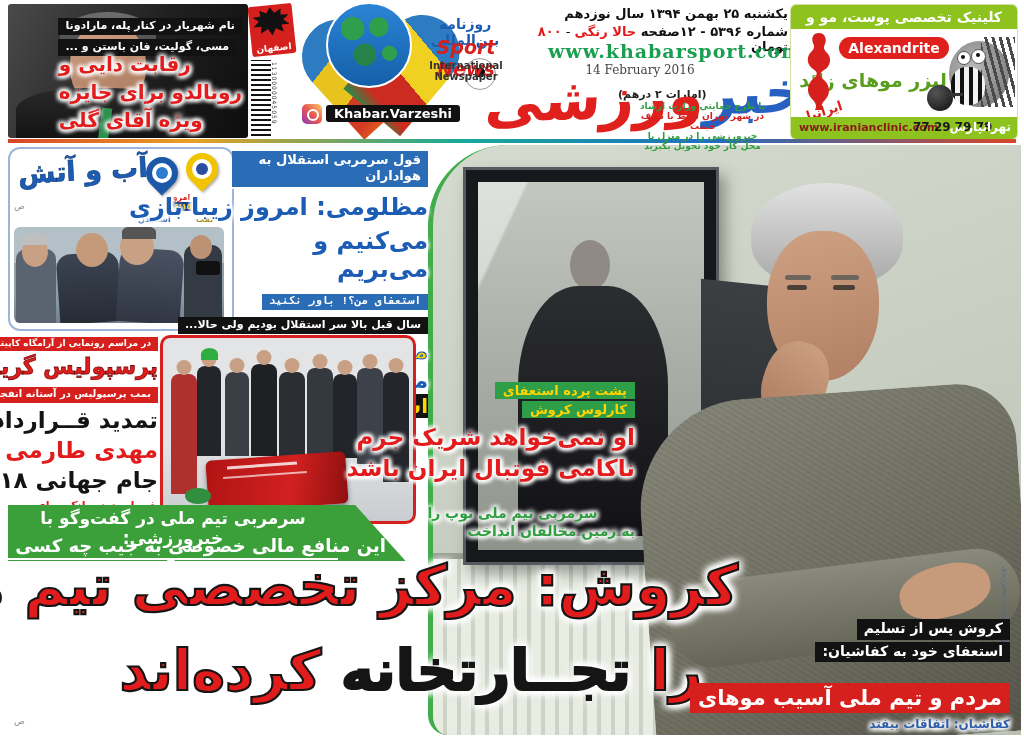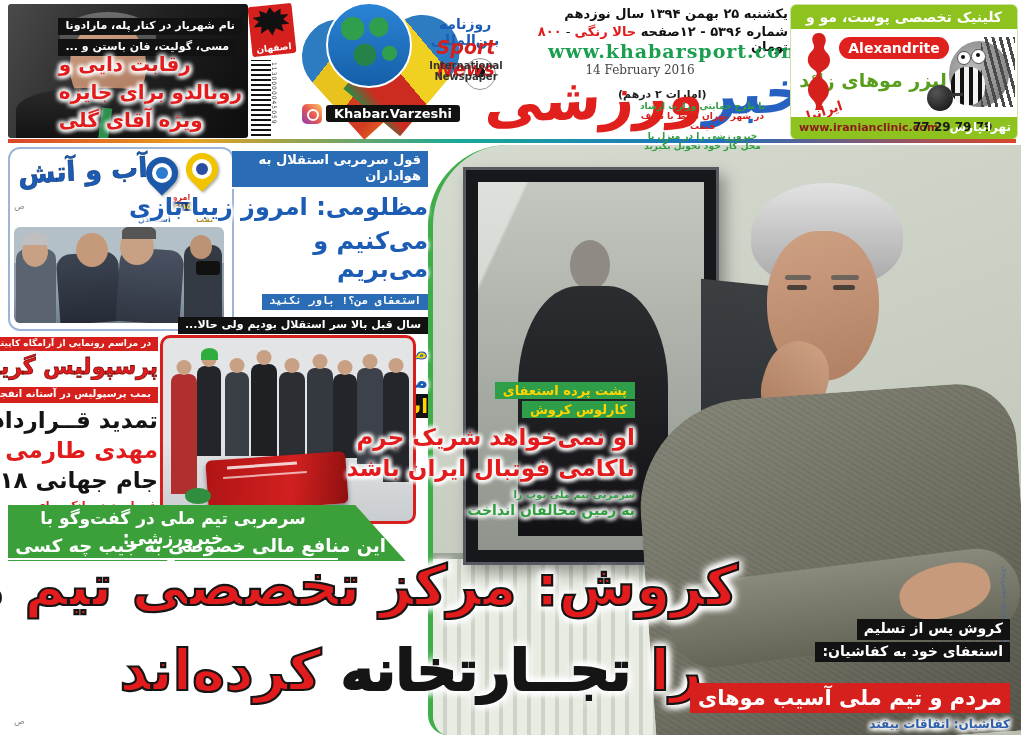--- a/index.html
+++ b/index.html
@@ -253,21 +253,21 @@
     <div class="abs" style="left:64px;top:126px;width:70px;height:3px;background:rgba(255,255,255,.8);transform:rotate(-4deg);"></div>
     <div class="abs" style="left:60px;top:136px;width:84px;height:2px;background:rgba(255,255,255,.65);transform:rotate(-4deg);"></div>
     <div class="abs" style="left:22px;top:150px;width:26px;height:16px;border-radius:50%;background:#2f8f3f;"></div>
   </div>
 
   <div class="abs rtl" style="left:390px;top:380px;width:245px;text-align:right;z-index:6;">
     <span style="display:inline-block;background:#2e9e49;color:#ffd400;font-weight:bold;font-size:13px;padding:1px 8px;">پشت پرده استعفای</span><br>
     <span style="display:inline-block;background:#2e9e49;color:#ffd400;font-weight:bold;font-size:13px;padding:1px 8px;margin-top:2px;">کارلوس کروش</span>
     <div class="hl-red glow" style="font-size:23px;margin-top:6px;white-space:nowrap;">او نمی‌خواهد شریک جرم</div>
     <div class="hl-red glow" style="font-size:23px;margin-top:5px;white-space:nowrap;">ناکامی فوتبال ایران باشد</div>
-    <div class="green-t glow" style="font-size:10px;margin-top:8px;">سرمربی تیم ملی توپ را</div>
+    <div class="green-t glow" style="font-size:14px;margin-top:24px;text-align:center;">سرمربی تیم ملی توپ را</div>
     <div class="green-t glow" style="font-size:14px;margin-top:2px;">به زمین مخالفان انداخت</div>
   </div>
 
   <div class="abs" style="left:8px;top:505px;width:560px;height:56px;background:#3ba03a;z-index:5;
               clip-path:polygon(0 0,62% 0,71% 100%,0 100%);">
     <div class="rtl c" style="position:absolute;right:230px;top:3px;color:#fff;font-weight:bold;font-size:17px;border-bottom:2px solid #fff;padding-bottom:10px;">سرمربی تیم ملی در گفت‌وگو با خبرورزشی:</div>
     <div class="rtl c" style="position:absolute;right:175px;top:30px;color:#fff;font-weight:bold;font-size:18px;">این منافع مالی خصوصی به جیب چه کسی می‌رود؟</div>
   </div>
 
   <div class="abs rtl" style="right:286px;top:553px;z-index:7;text-align:right;white-space:nowrap;">

